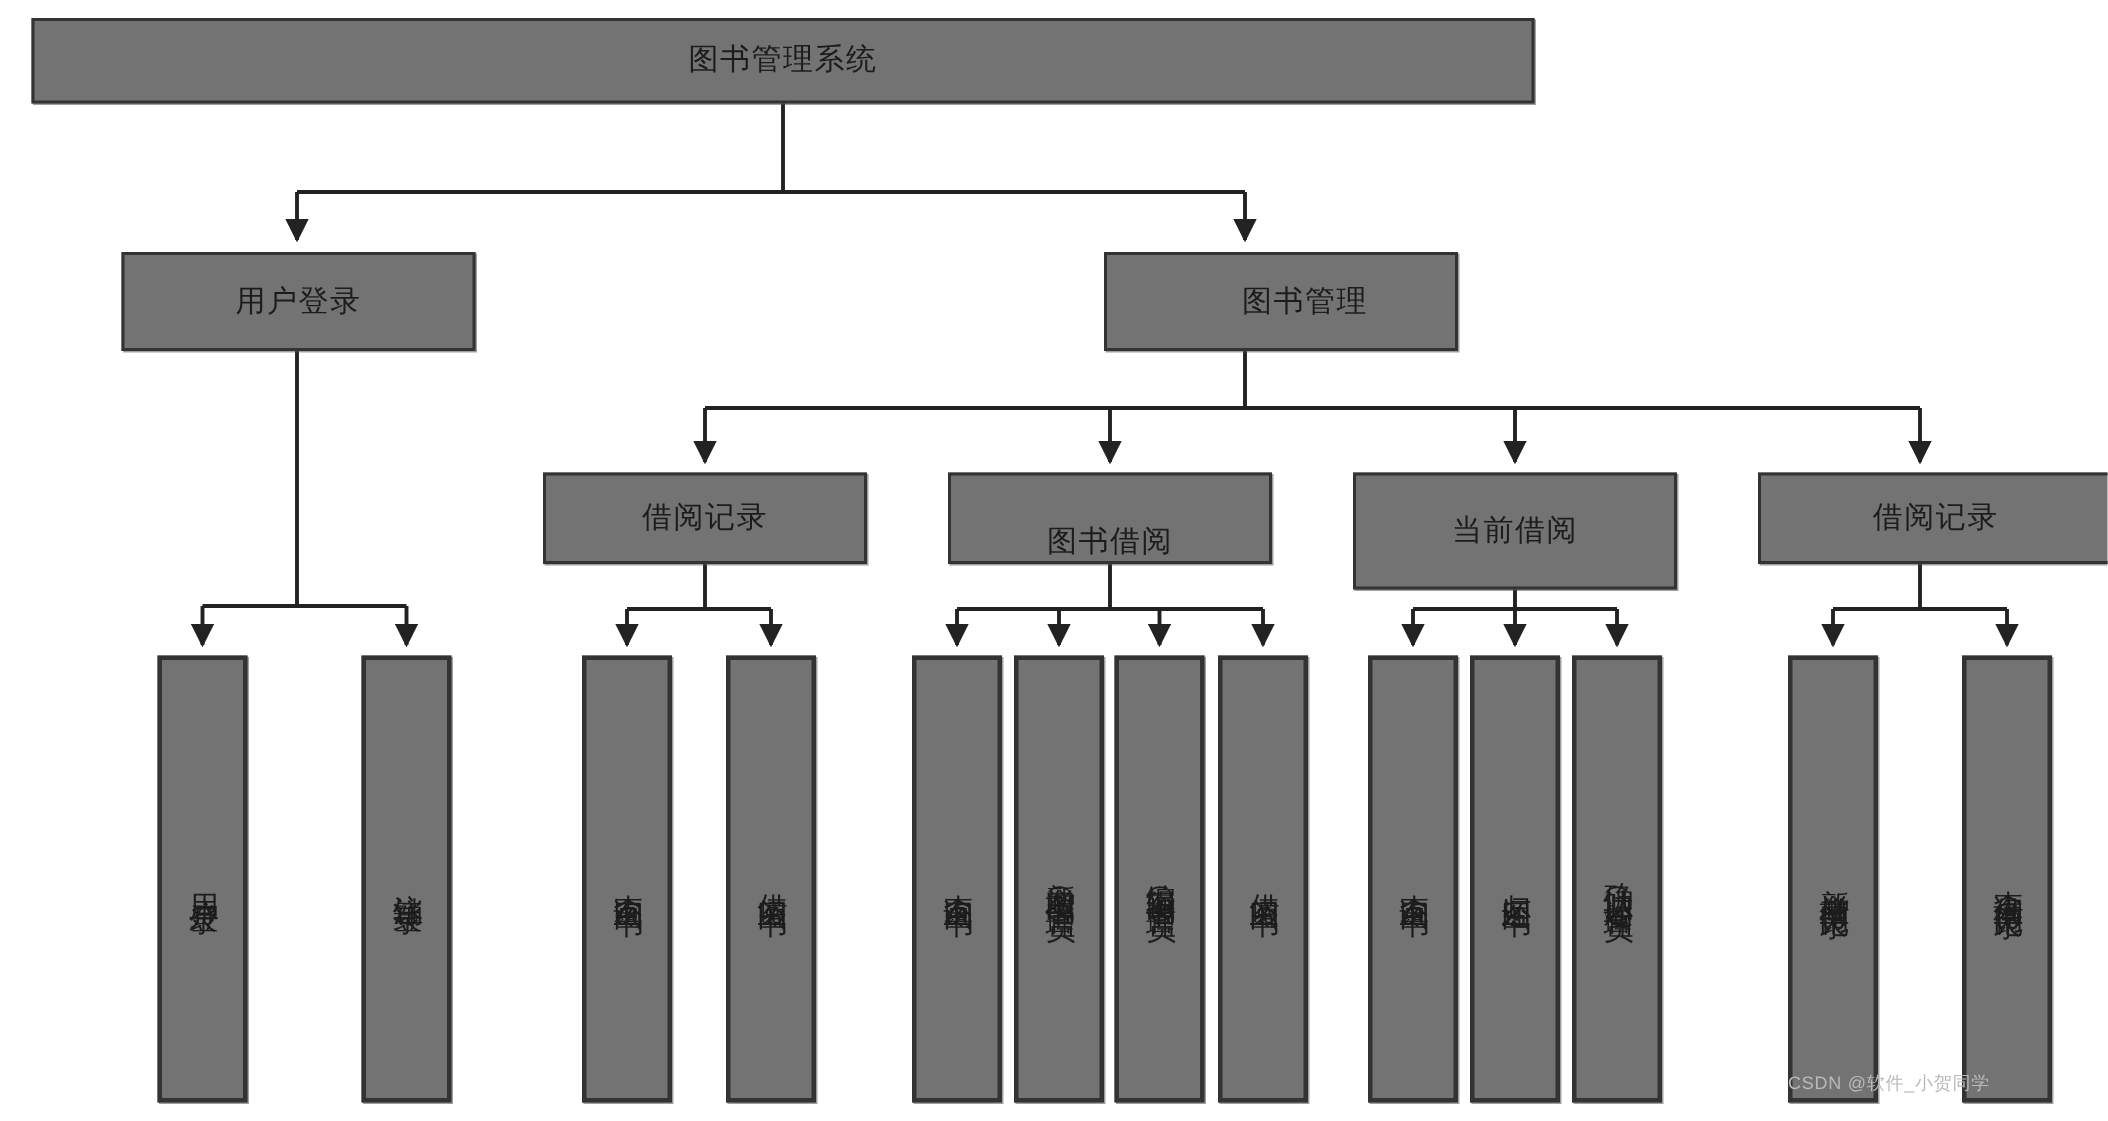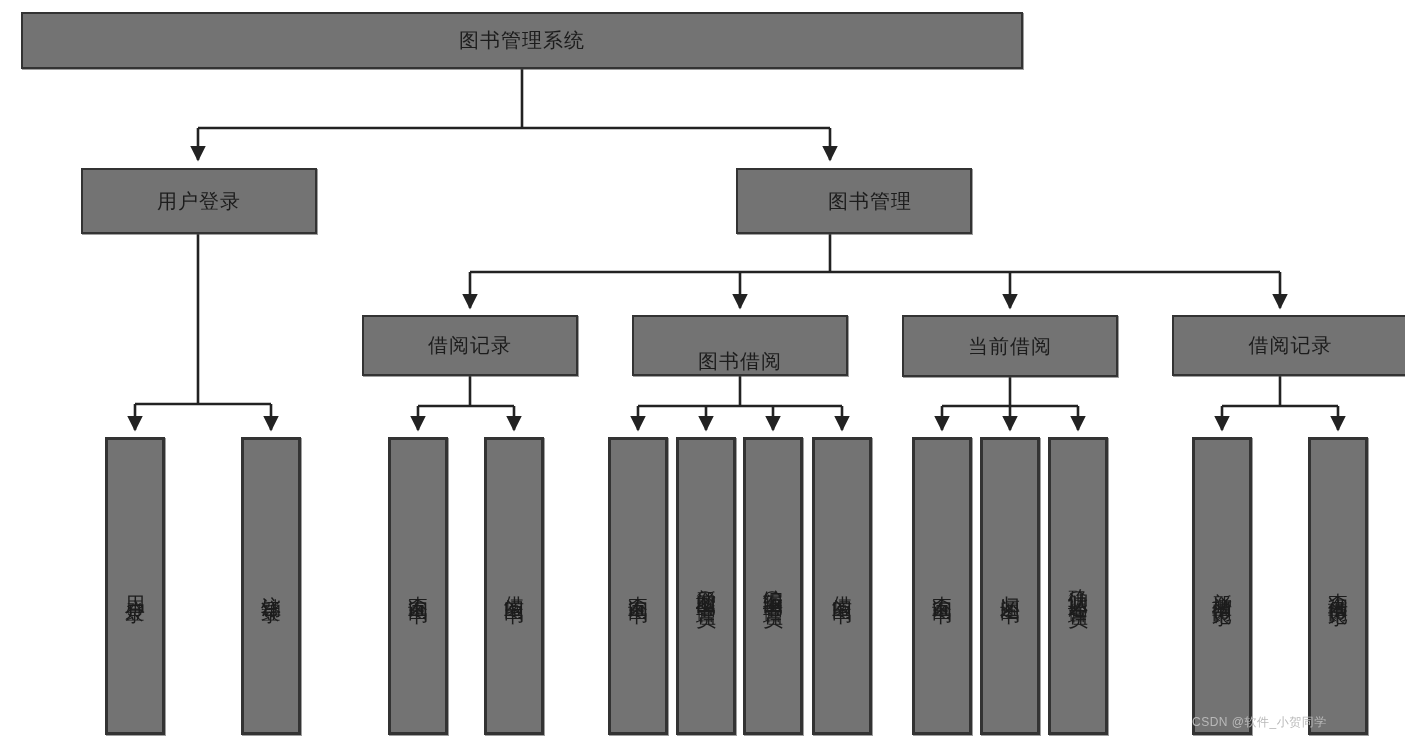--- a/index.html
+++ b/index.html
@@ -107,21 +107,21 @@
   <div class="node" style="left:736px;top:168px;width:236px;height:66px;padding-left:32px;">
     <span class="label">图书管理</span>
   </div>
 
   <div class="node" style="left:362px;top:315px;width:216px;height:61px;">
     <span class="label">借阅记录</span>
   </div>
   <div class="node" style="left:632px;top:315px;width:216px;height:61px;align-items:flex-end;">
     <span class="label">图书借阅</span>
   </div>
-  <div class="node" style="left:902px;top:315px;width:216px;height:62px;text-align:center;">
+  <div class="node" style="left:902px;top:315px;width:216px;height:78px;text-align:center;">
     <span class="label">当前借阅</span>
   </div>
   <div class="node" style="left:1172px;top:315px;width:237px;height:61px;">
     <span class="label">借阅记录</span>
   </div>
 
   <div class="node leaf" style="left:105px;top:437px;width:60px;height:298px;">
     <span class="label">用户登录</span>
   </div>
   <div class="node leaf" style="left:241px;top:437px;width:60px;height:298px;">

